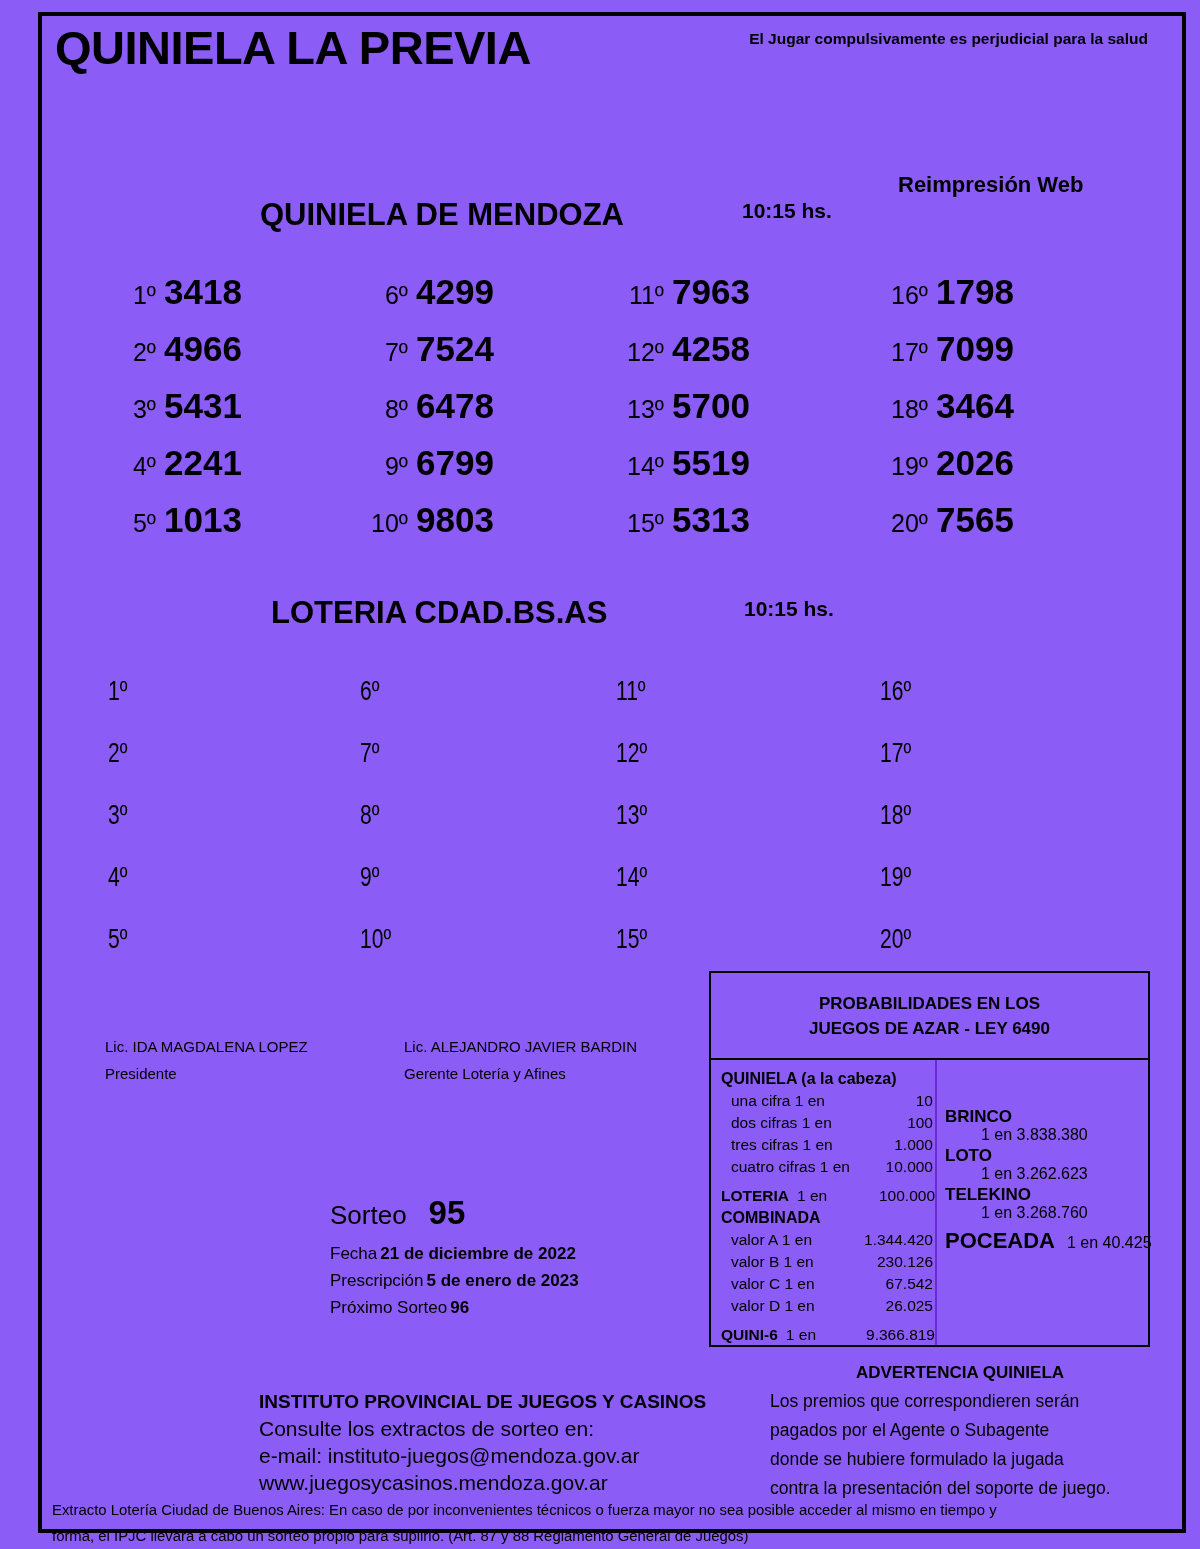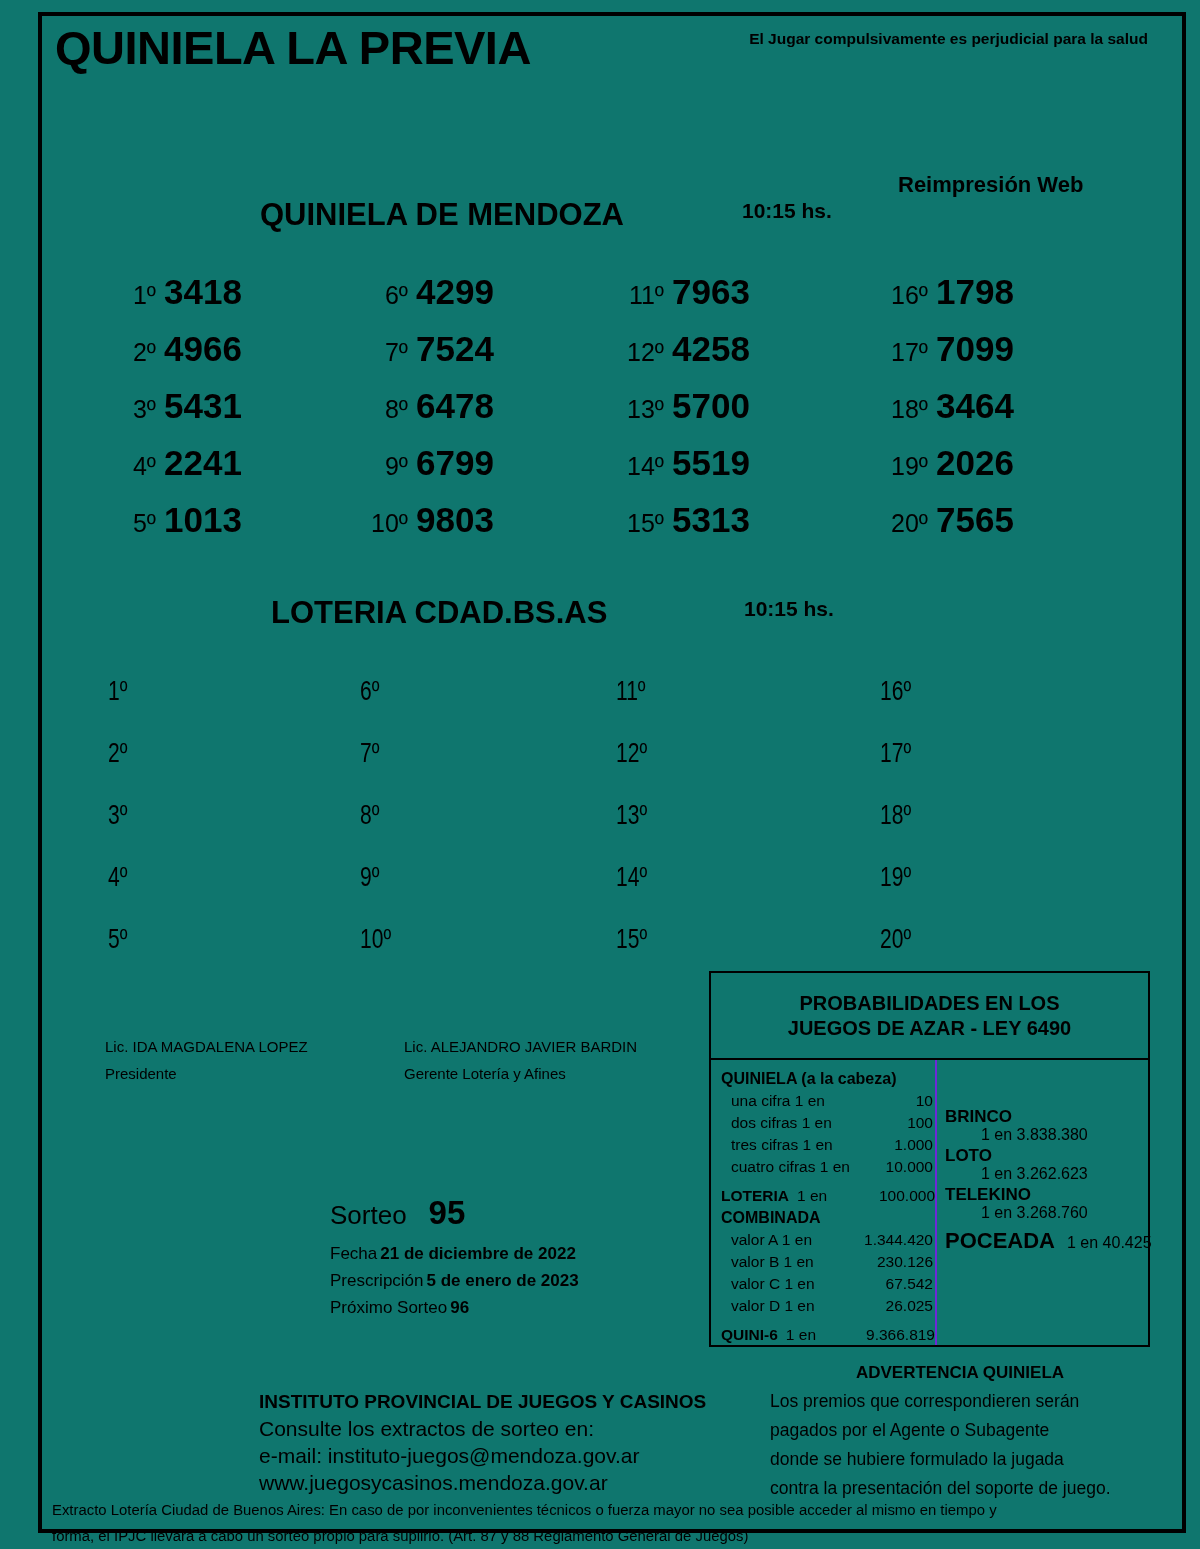--- a/index.html
+++ b/index.html
@@ -8,21 +8,21 @@
     background: #ffffff;
   }
   body {
     font-family: "Liberation Sans", sans-serif;
     color: #000000;
   }
   #page {
     position: relative;
     width: 1200px;
     height: 1549px;
-    background: #0f766e;
+    background: #8b5cf6;
     overflow: hidden;
   }
   
   #frame {
     position: absolute;
     left: 38px;
     top: 12px;
     width: 1148px;
     height: 1521px;
     border: 4px solid #000000;
@@ -147,21 +147,21 @@
     box-sizing: border-box;
   }
   #prob-header {
     height: 87px;
     border-bottom: 2px solid #000000;
     box-sizing: border-box;
     display: flex;
     flex-direction: column;
     align-items: center;
     justify-content: center;
-    font-size: 20px;
+    font-size: 17px;
     font-weight: bold;
     line-height: 25px;
   }
   #prob-body {
     display: flex;
     height: 285px;
   }
   #prob-left {
     width: 232px;
     border-right: 2px solid #6d28d9;

